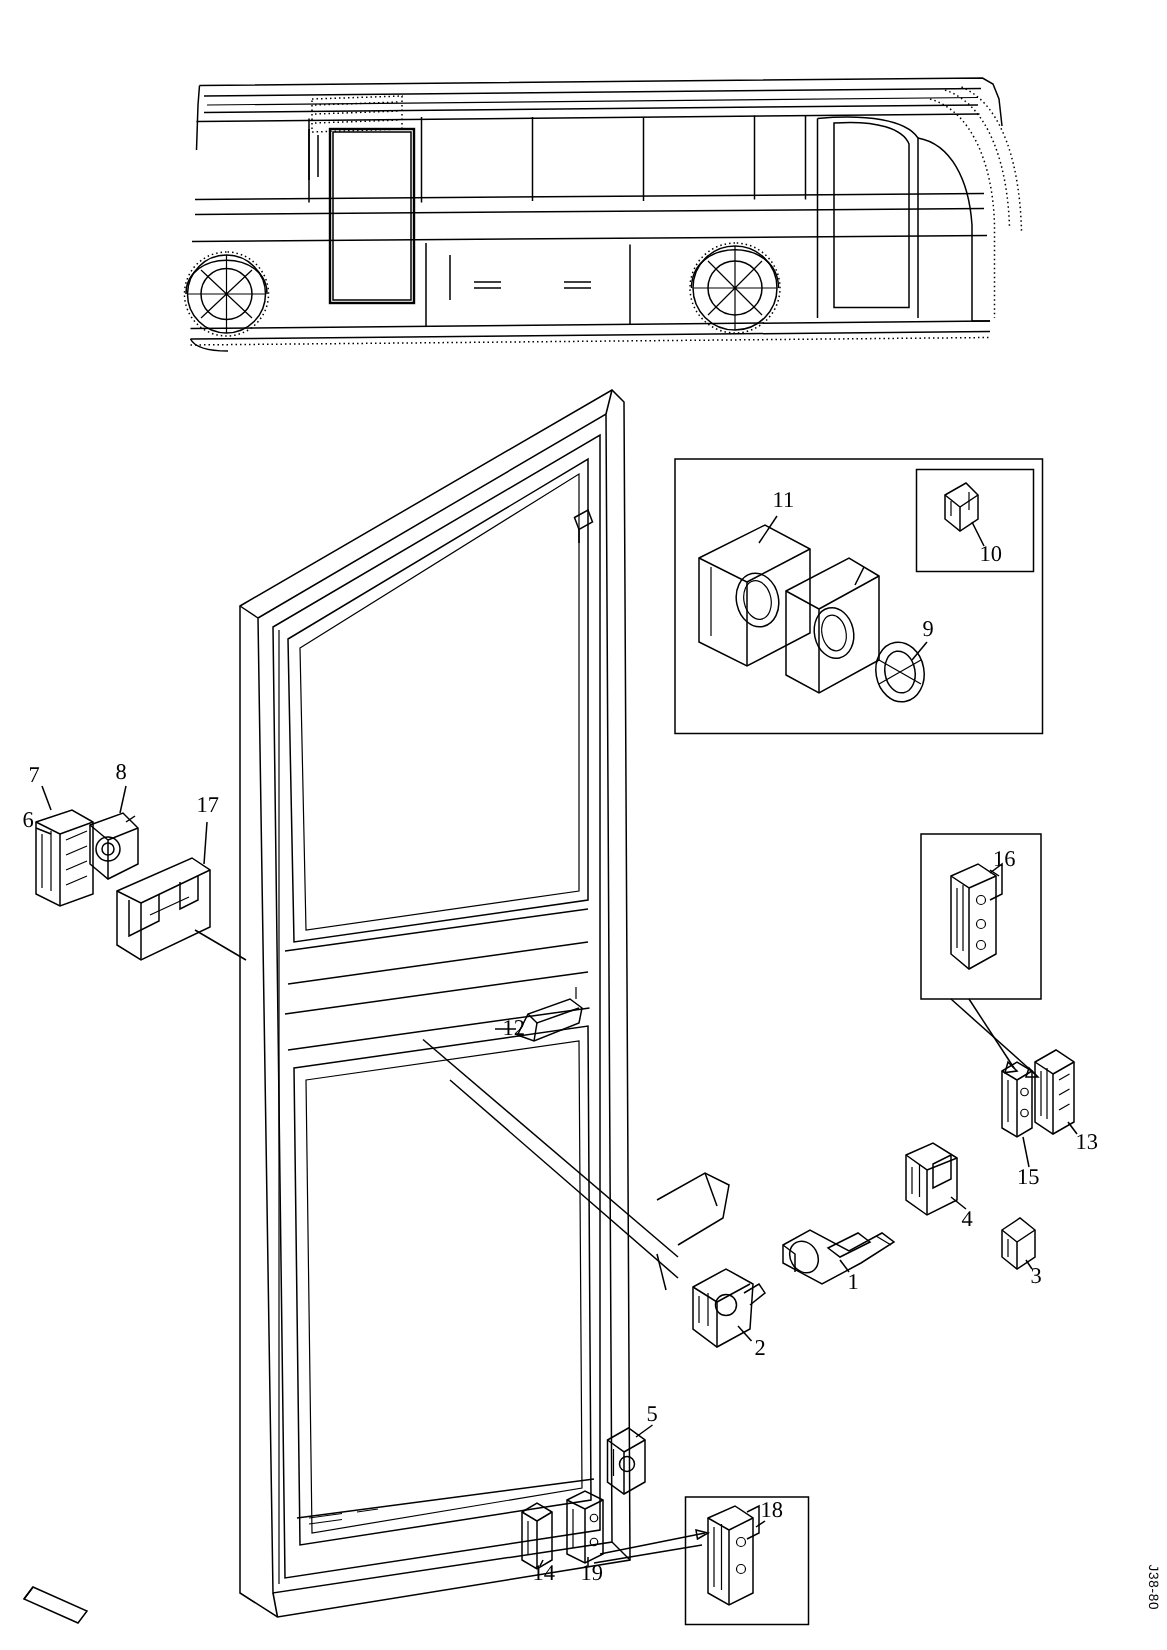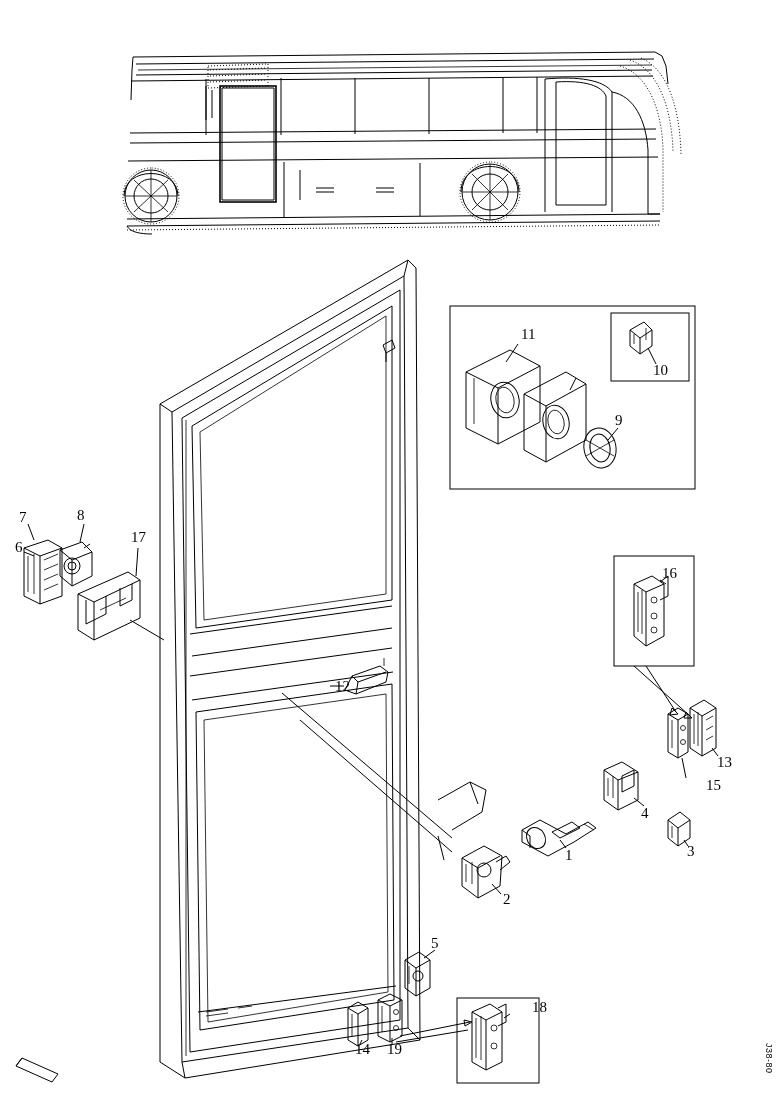--- a/index.html
+++ b/index.html
@@ -388,25 +388,25 @@
   <div class="callout" style="left:565px; top:848px;">1</div>
   <div class="callout" style="left:503px; top:892px;">2</div>
   <div class="callout" style="left:687px; top:844px;">3</div>
   <div class="callout" style="left:641px; top:806px;">4</div>
   <div class="callout" style="left:431px; top:936px;">5</div>
   <div class="callout" style="left:15px;  top:540px;">6</div>
   <div class="callout" style="left:19px;  top:510px;">7</div>
   <div class="callout" style="left:77px;  top:508px;">8</div>
   <div class="callout" style="left:615px; top:413px;">9</div>
   <div class="callout" style="left:653px; top:363px;text-align:right;">10</div>
-  <div class="callout" style="left:515px; top:327px;margin-left:6px;">11</div>
+  <div class="callout" style="left:515px; top:327px;">11</div>
   <div class="callout" style="left:307px; top:679px;margin-left:28px;">12</div>
   <div class="callout" style="left:717px; top:755px;">13</div>
   <div class="callout" style="left:355px; top:1042px;">14</div>
-  <div class="callout" style="left:706px; top:778px;">15</div>
+  <div class="callout" style="left:678px; top:778px;">15</div>
   <div class="callout" style="left:662px; top:566px;">16</div>
   <div class="callout" style="left:131px; top:530px;">17</div>
-  <div class="callout" style="left:507px; top:1000px;padding-left:25px;">18</div>
+  <div class="callout" style="left:507px; top:1000px;">18</div>
   <div class="callout" style="left:387px; top:1042px;">19</div>
 
   <div class="corner-code">J38-80</div>
 
 </div>
 
 </body></html>

